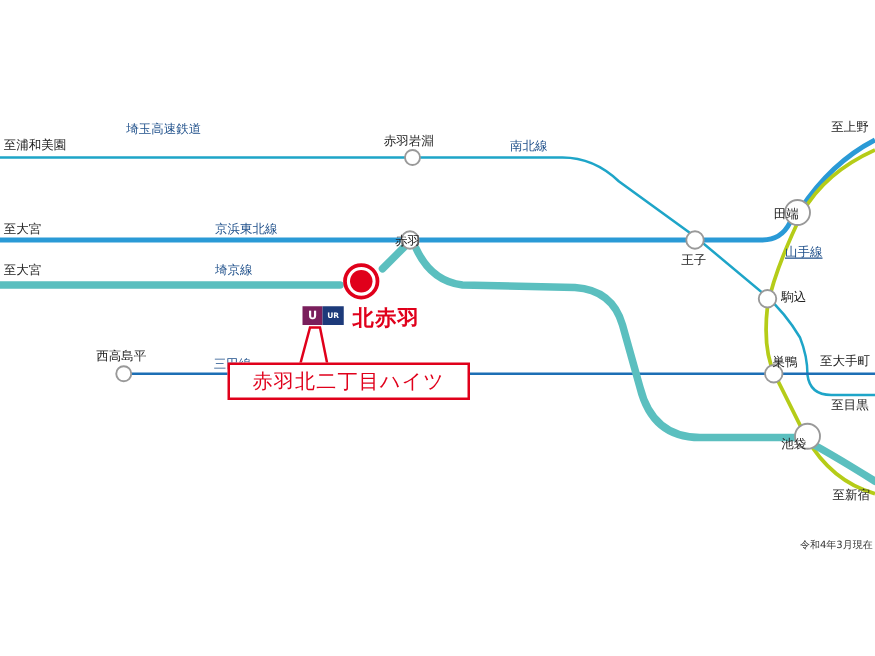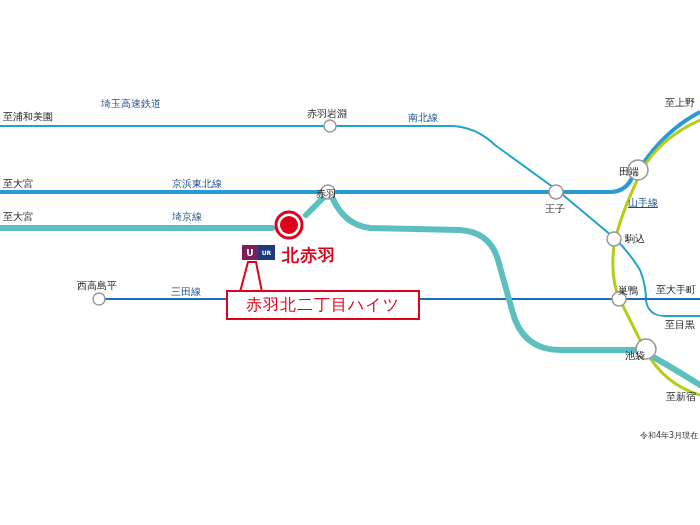--- a/index.html
+++ b/index.html
@@ -5,21 +5,21 @@
     html, body { margin: 0; padding: 0; background: #ffffff; }
     body { width: 700px; height: 525px; position: relative; overflow: hidden;
            font-family: "DejaVu Sans", sans-serif; }
     #map { position: absolute; left: 0; top: 0; width: 700px; height: 525px; }
     .lbl { position: absolute; font-size: 10px; color: #222; white-space: nowrap; line-height: 1; }
     .line-lbl { position: absolute; font-size: 10px; color: #1e4f8a; white-space: nowrap; line-height: 1; }
     .station-big { position: absolute; font-size: 17px; color: #e0001b; font-weight: bold; white-space: nowrap; line-height: 1; letter-spacing: 1px; font-family: Liberation Mono, monospace; }
     .callout { position: absolute; left: 182px; top: 290px; width: 194px; height: 30px;
                border: 2px solid #e0001b; background: #fff; box-sizing: border-box;
                display: flex; align-items: center; justify-content: center;
-               font-size: 16px; color: #e0001b; letter-spacing: 1px; margin-left: 44px; }
+               font-size: 16px; color: #e0001b; letter-spacing: 1px; }
     .note { position: absolute; font-size: 8px; color: #333; white-space: nowrap; line-height: 1; }
     .ur-logo { position: absolute; left: 242px; top: 245px; width: 33px; height: 15px; display: flex; }
     .ur-left { width: 16px; height: 15px; background: #7a1f5c; color: #fff; font-size: 9px; font-weight: bold;
                display: flex; align-items: center; justify-content: center; }
     .ur-right { width: 17px; height: 15px; background: #1d3a7a; color: #fff; font-size: 6px; font-weight: bold;
                 display: flex; align-items: center; justify-content: center; }
   </style>
 </head>
 <body>
 

